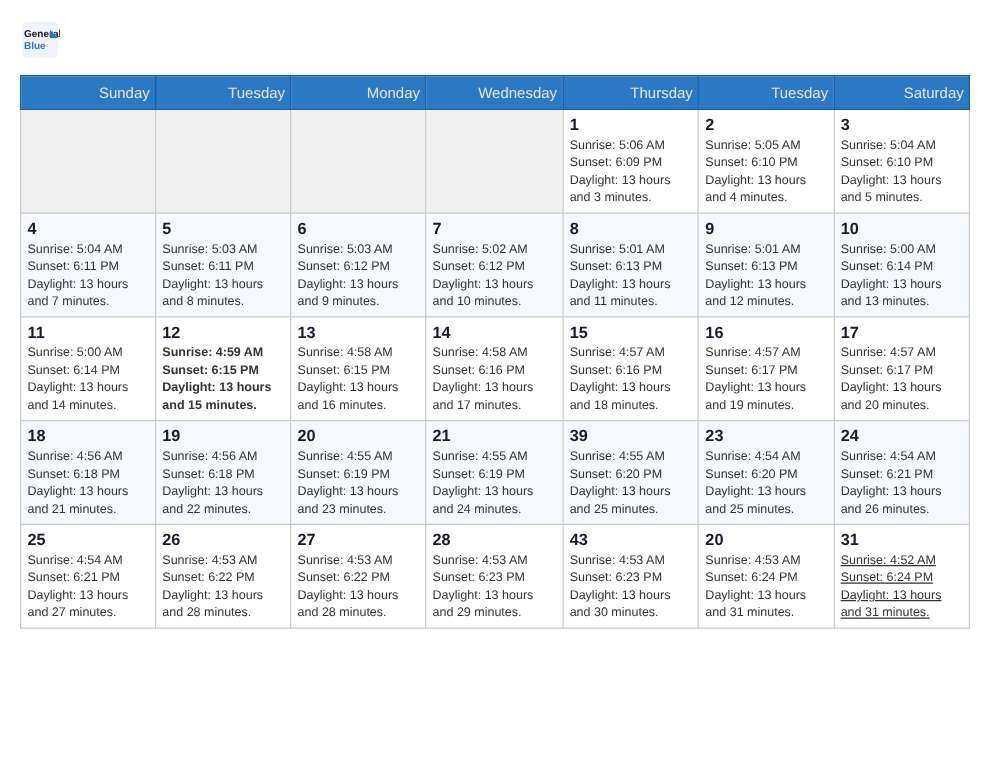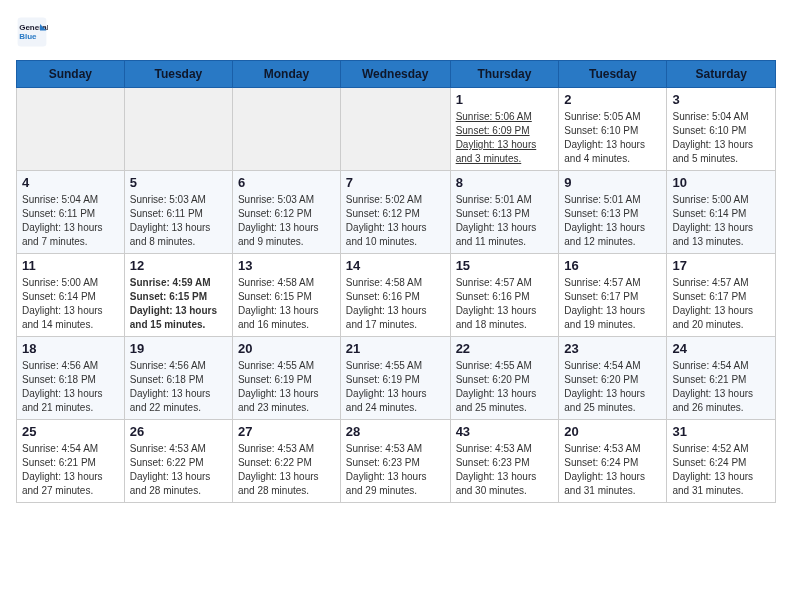--- a/index.html
+++ b/index.html
@@ -44,25 +44,25 @@
       font-size: 14px;
       color: #444;
     }
     .calendar {
       width: 100%;
       border-collapse: collapse;
       border: 1px solid #ccc;
     }
     .calendar th {
       background: #2979c5;
-      color: #0f172a;
+      color: #e5e5e5;
       font-size: 12px;
-      font-weight: bold;
+      font-weight: normal;
       padding: 6px 4px;
-      text-align: center;
+      text-align: right;
       border: 1px solid #1a5fa8;
     }
     .calendar td {
       vertical-align: top;
       border: 1px solid #ccc;
       padding: 4px 5px;
       width: 113px;
       min-height: 80px;
       font-size: 10px;
       color: #333;
@@ -125,21 +125,21 @@
       </tr>
   </thead>
   <tbody>
   <tr>
         <td class="empty-cell"></td>
         <td class="empty-cell"></td>
         <td class="empty-cell"></td>
         <td class="empty-cell"></td>
         <td>
           <span class="day-number">1</span>
-          <div class="day-info" style="white-space: pre-line; text-decoration: underline;">Sunrise: 5:06 AM
+          <div class="day-info" style="white-space: pre-line;">Sunrise: 5:06 AM
 Sunset: 6:09 PM
 Daylight: 13 hours and 3 minutes.</div>
         </td>
         <td>
           <span class="day-number">2</span>
           <div class="day-info" style="white-space: pre-line;">Sunrise: 5:05 AM
 Sunset: 6:10 PM
 Daylight: 13 hours and 4 minutes.</div>
         </td>
         <td>
@@ -256,21 +256,21 @@
 Sunset: 6:19 PM
 Daylight: 13 hours and 23 minutes.</div>
         </td>
         <td>
           <span class="day-number">21</span>
           <div class="day-info" style="white-space: pre-line;">Sunrise: 4:55 AM
 Sunset: 6:19 PM
 Daylight: 13 hours and 24 minutes.</div>
         </td>
         <td>
-          <span class="day-number">22</span>
+          <span class="day-number">39</span>
           <div class="day-info" style="white-space: pre-line;">Sunrise: 4:55 AM
 Sunset: 6:20 PM
 Daylight: 13 hours and 25 minutes.</div>
         </td>
         <td>
           <span class="day-number">23</span>
           <div class="day-info" style="white-space: pre-line;">Sunrise: 4:54 AM
 Sunset: 6:20 PM
 Daylight: 13 hours and 25 minutes.</div>
         </td>
@@ -313,19 +313,19 @@
 Daylight: 13 hours and 30 minutes.</div>
         </td>
         <td>
           <span class="day-number">20</span>
           <div class="day-info" style="white-space: pre-line;">Sunrise: 4:53 AM
 Sunset: 6:24 PM
 Daylight: 13 hours and 31 minutes.</div>
         </td>
         <td>
           <span class="day-number">31</span>
-          <div class="day-info" style="white-space: pre-line;">Sunrise: 4:52 AM
+          <div class="day-info" style="white-space: pre-line; text-decoration: underline;">Sunrise: 4:52 AM
 Sunset: 6:24 PM
 Daylight: 13 hours and 31 minutes.</div>
         </td>
       </tr>
     </tbody>
 </table>
 
 </body></html>

